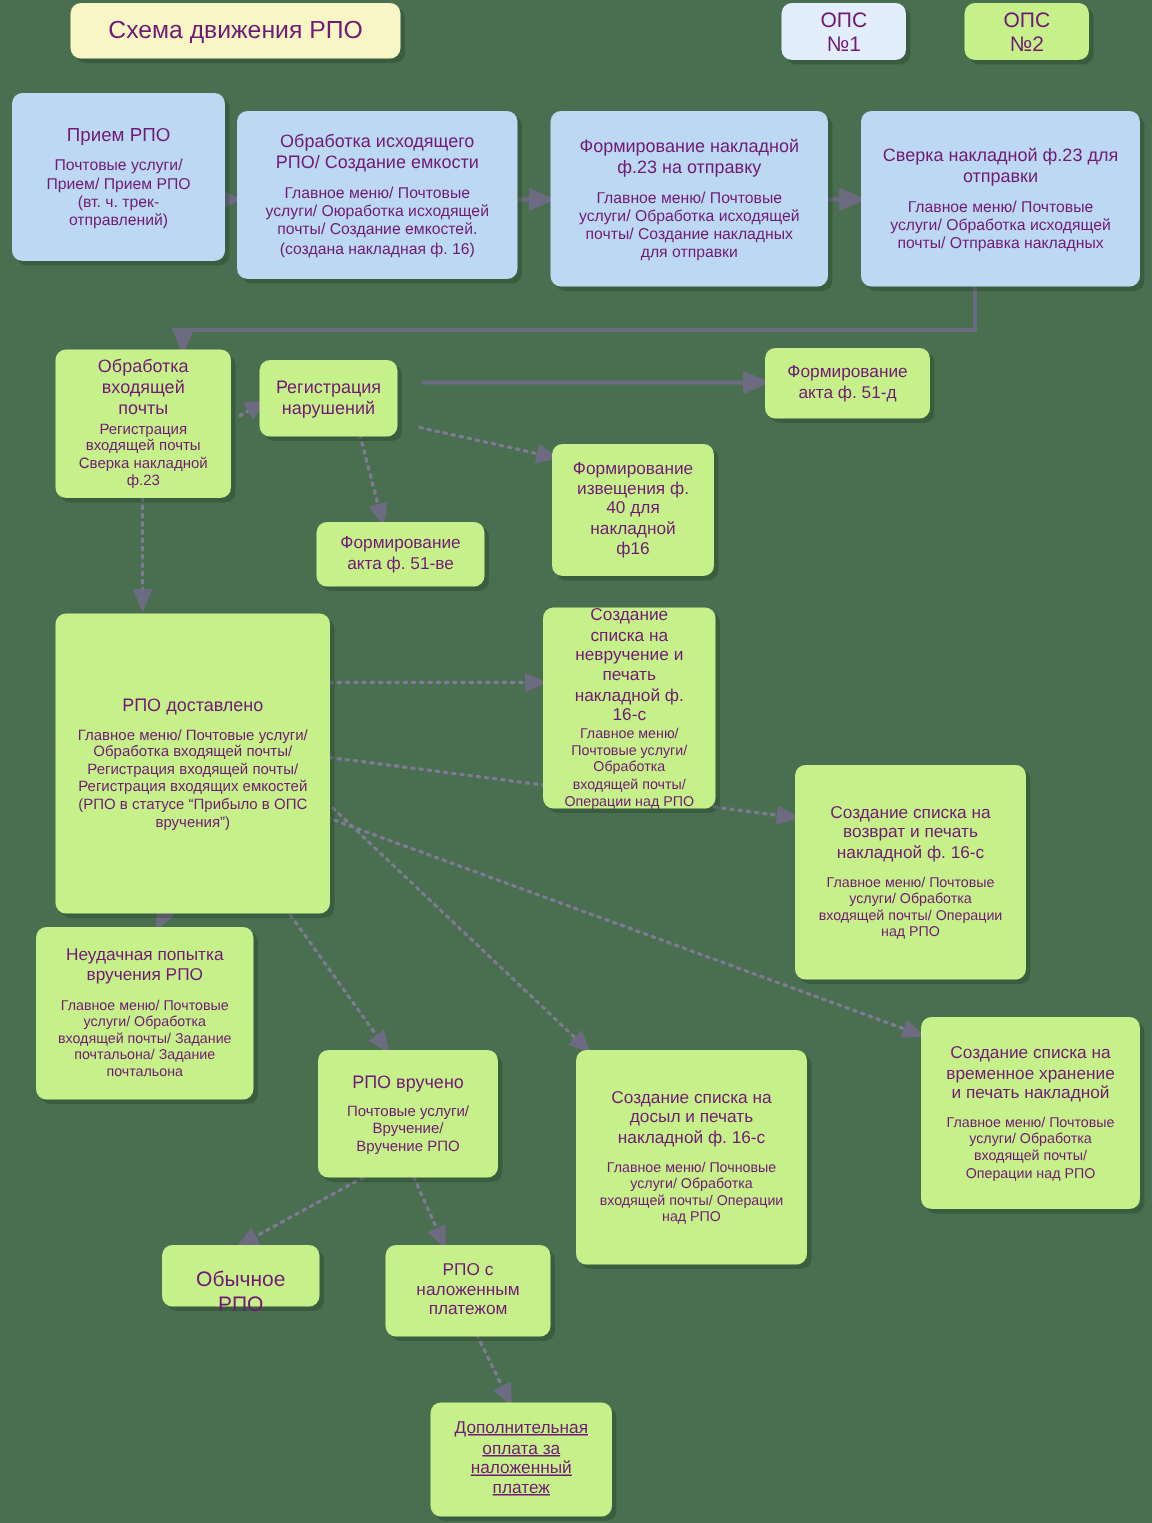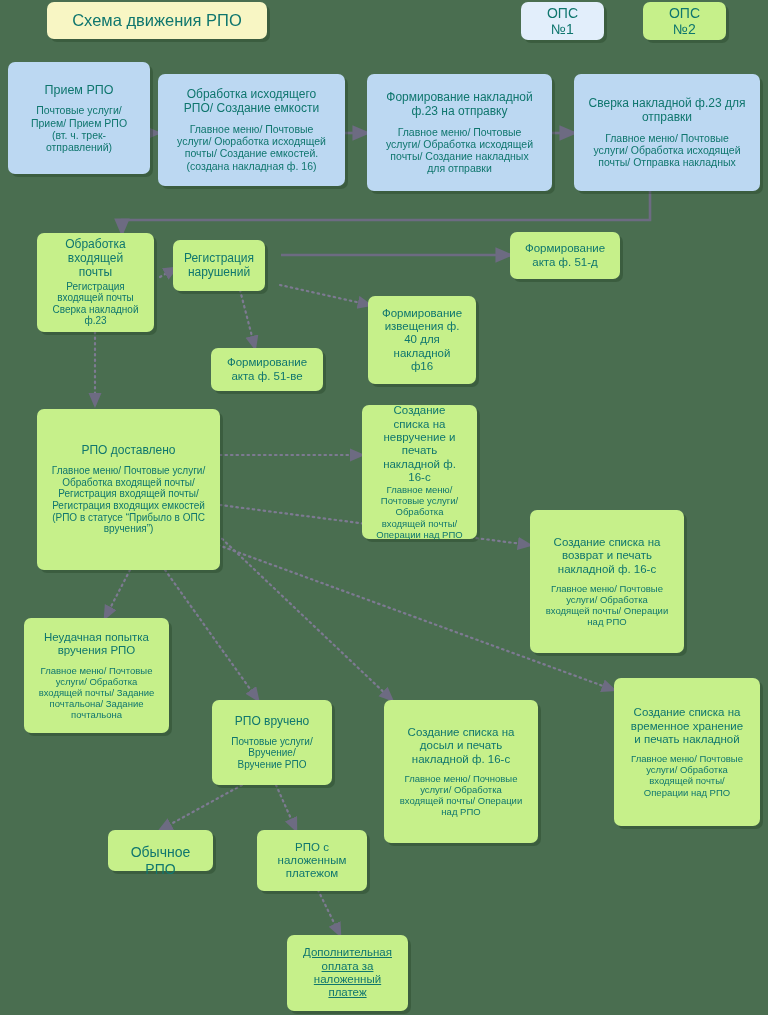--- a/index.html
+++ b/index.html
@@ -30,21 +30,21 @@
   .node {
     position: absolute;
     box-sizing: border-box;
     z-index: 2;
     border-radius: 7px;
     display: flex;
     flex-direction: column;
     align-items: center;
     justify-content: center;
     text-align: center;
-    color: #0f766e;
+    color: #701a75;
     padding: 5px 14px;
     box-shadow: 3px 3px 0 rgba(20,50,20,0.28);
     line-height: 1.16;
   }
   .node .ttl {
     font-weight: 400;
     display: block;
   }
   .node .sub {
     display: block;
@@ -159,21 +159,21 @@
   </div>
 
   <div class="node c-green" style="left:211px; top:348px; width:112px; height:43px;">
     <span class="ttl" style="font-size:11.5px;">Формирование акта ф. 51-ве</span>
   </div>
 
   <div class="node c-green" style="left:368px; top:296px; width:108px; height:88px;">
     <span class="ttl" style="font-size:11.5px;">Формирование извещения ф. 40 для накладной ф16</span>
   </div>
 
-  <div class="node c-green" style="left:37px; top:409px; width:183px; height:161px; font-size:10px;">
+  <div class="node c-green" style="left:37px; top:409px; width:183px; height:200px; font-size:10px;">
     <span class="ttl" style="font-size:12px;">РПО доставлено</span>
     <span class="gap"></span>
     <span class="sub">Главное меню/ Почтовые услуги/ Обработка входящей почты/ Регистрация входящей почты/ Регистрация входящих емкостей (РПО в статусе “Прибыло в ОПС вручения”)</span>
   </div>
 
   <div class="node c-green" style="left:362px; top:405px; width:115px; height:134px; font-size:9.5px;">
     <span class="ttl" style="font-size:11.5px;">Создание списка на невручение и печать накладной ф. 16-с</span>
     <span class="gap"></span>
     <span class="sub">Главное меню/ Почтовые услуги/ Обработка входящей почты/ Операции над РПО</span>
   </div>
@@ -195,21 +195,21 @@
     <span class="gap"></span>
     <span class="sub">Почтовые услуги/ Вручение/ Вручение РПО</span>
   </div>
 
   <div class="node c-green" style="left:384px; top:700px; width:154px; height:143px; font-size:9.5px;">
     <span class="ttl" style="font-size:11.5px;">Создание списка на досыл и печать накладной ф. 16-с</span>
     <span class="gap"></span>
     <span class="sub">Главное меню/ Почновые услуги/ Обработка входящей почты/ Операции над РПО</span>
   </div>
 
-  <div class="node c-green" style="left:614px; top:678px; width:146px; height:148px; font-size:9.5px;">
+  <div class="node c-green" style="left:614px; top:678px; width:146px; height:128px; font-size:9.5px;">
     <span class="ttl" style="font-size:11.5px;">Создание списка на временное хранение и печать накладной</span>
     <span class="gap"></span>
     <span class="sub">Главное меню/ Почтовые услуги/ Обработка входящей почты/ Операции над РПО</span>
   </div>
 
   <div class="node c-green" style="left:108px; top:830px; width:105px; height:41px;">
     <span class="ttl" style="font-size:14px;margin-top:20px;">Обычное РПО</span>
   </div>
 
   <div class="node c-green" style="left:257px; top:830px; width:110px; height:61px;">

